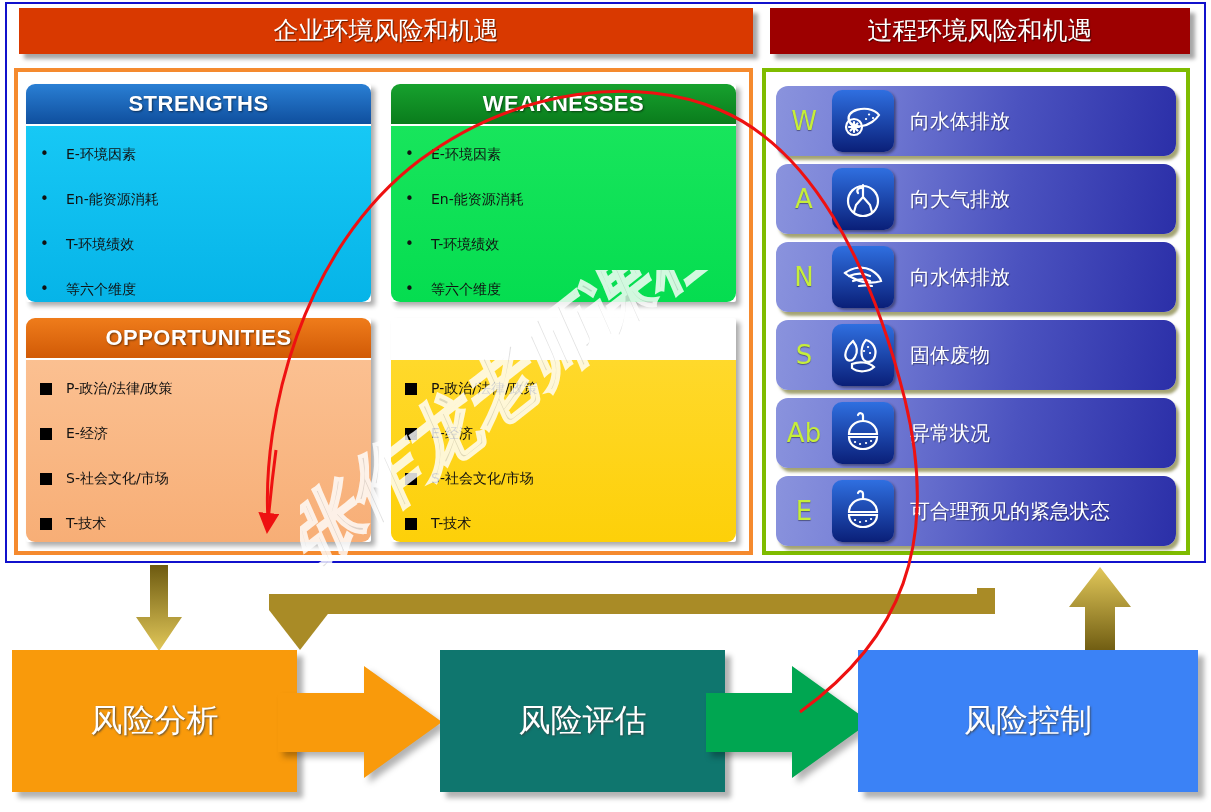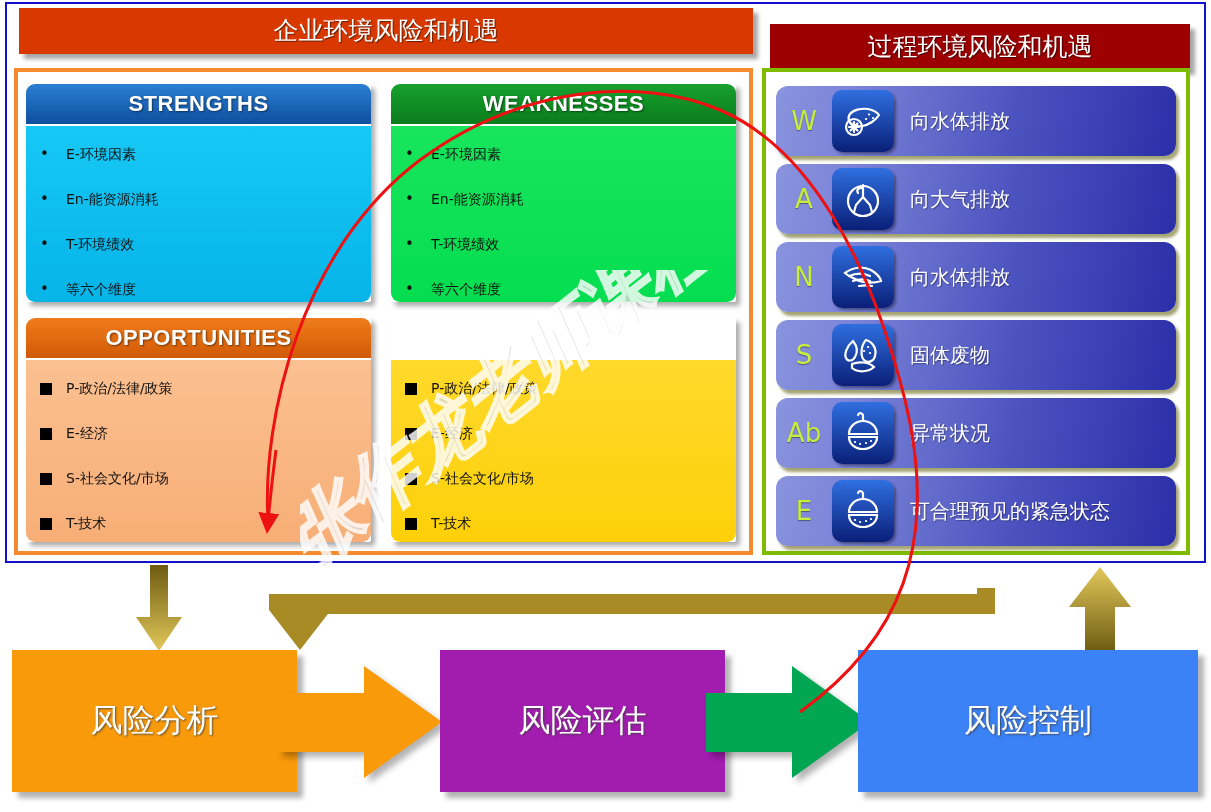--- a/index.html
+++ b/index.html
@@ -11,21 +11,21 @@
   .outer-frame{position:absolute;left:5px;top:2px;width:1201px;height:561px;
        border:2px solid #1111cc;box-sizing:border-box;}
 
   
   .hdr{position:absolute;color:#fff;text-align:center;
        font-size:25px;font-weight:400;line-height:46px;
        text-shadow:1px 1px 1px rgba(0,0,0,.55);
        box-shadow:5px 5px 4px rgba(0,0,0,.35);
        font-family:"DejaVu Sans","Liberation Sans",sans-serif;}
   #hdr-left{left:19px;top:8px;width:734px;height:46px;background:#d93900;}
-  #hdr-right{left:770px;top:24px;width:420px;height:46px;background:#9d0000;}
+  #hdr-right{left:770px;top:8px;width:420px;height:46px;background:#9d0000;}
 
   
   .panel-frame{position:absolute;box-sizing:border-box;background:#fff;}
   #swot-frame{left:14px;top:68px;width:739px;height:487px;border:4px solid #f58a2e;}
   #proc-frame{left:762px;top:68px;width:428px;height:487px;border:4px solid #7fbc00;}
 
   
   .swot{position:absolute;border-radius:2px;overflow:hidden;
         box-shadow:4px 4px 5px rgba(0,0,0,.33);}
   .swot-title{height:40px;line-height:40px;text-align:center;
@@ -71,21 +71,21 @@
         text-shadow:1px 1px 1px rgba(0,0,0,.35);
         font-family:"DejaVu Sans","Liberation Sans",sans-serif;}
 
   
   .pbox{position:absolute;display:flex;align-items:center;justify-content:center;
         color:#ffffff;font-size:32px;
         text-shadow:1px 1px 2px rgba(60,60,60,.8);
         box-shadow:6px 6px 5px rgba(0,0,0,.3);
         font-family:"DejaVu Sans","Liberation Sans",sans-serif;}
   #box-analysis{left:12px;top:650px;width:285px;height:142px;background:#f99a0b;}
-  #box-eval{left:440px;top:650px;width:285px;height:142px;background:#a21caf;}
+  #box-eval{left:440px;top:650px;width:285px;height:142px;background:#0f766e;}
   #box-control{left:858px;top:650px;width:340px;height:142px;background:#3b82f6;}
 
   .harrow{position:absolute;filter:drop-shadow(5px 5px 3px rgba(0,0,0,.3));}
   #arr1{left:278px;top:660px;width:170px;height:125px;}
   #arr2{left:706px;top:660px;width:170px;height:125px;}
 
   .garrow{position:absolute;}
   #down-arrow-1{left:128px;top:565px;width:62px;height:88px;}
   #elbow{position:absolute;left:265px;top:588px;width:730px;height:66px;}
   #up-arrow{left:1065px;top:565px;width:70px;height:90px;}

